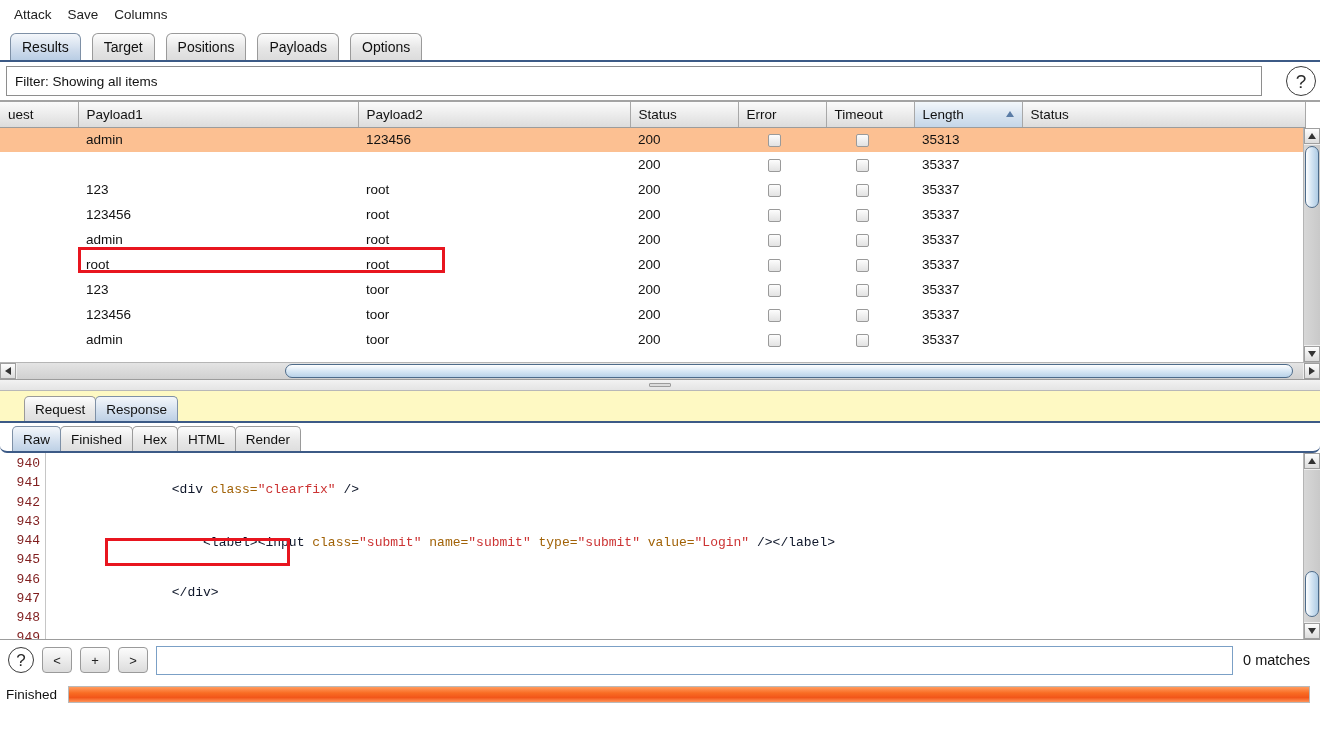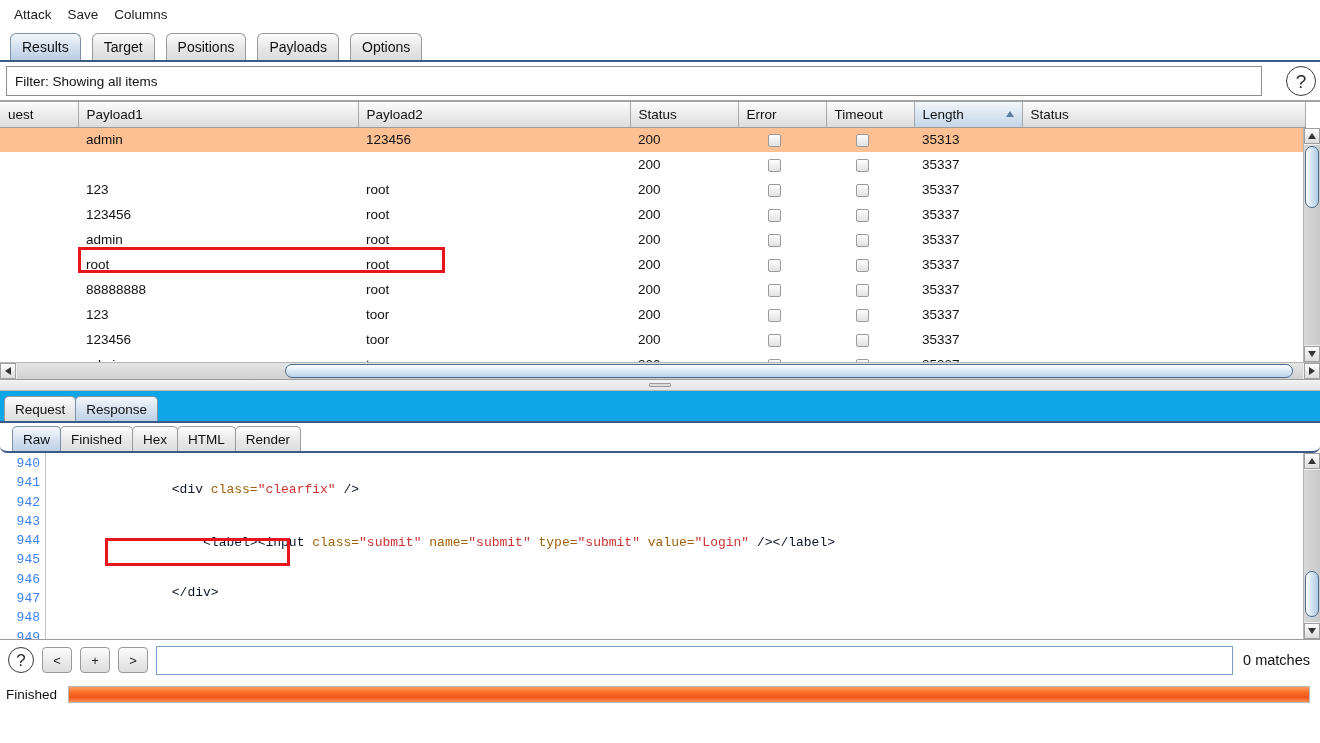--- a/index.html
+++ b/index.html
@@ -246,23 +246,23 @@
     border: 1px solid #9c9c9c;
     background: #dcdcdc;
     border-radius: 1px;
   }
 
   
   .subtabstrip {
     height: 32px;
     display: flex;
     align-items: flex-end;
-    padding-left: 4px;
+    padding-left: 24px;
     border-bottom: 2px solid #3c5a86;
-    background: #0ea5e9;
+    background: #fef9c3;
   }
   .subtabstrip2 {
     height: 30px;
     display: flex;
     align-items: flex-end;
     padding-left: 12px;
     border-bottom: 2px solid #3c5a86;
     background: #ffffff;
     border-radius: 7px;
   }
@@ -297,21 +297,21 @@
   .gutter {
     position: absolute;
     left: 0; top: 0; bottom: 0;
     width: 46px;
     background: #ffffff;
     border-right: 1px solid #c6c6c6;
     text-align: right;
     padding-right: 5px;
     font-family: "Liberation Mono", monospace;
     font-size: 13px;
-    color: #3b82f6;
+    color: #7f1d1d;
     padding-top: 1px;
   }
   .gutter div { height: 19.3px; line-height: 19.3px; }
   .codearea {
     position: absolute;
     left: 47px; right: 18px; top: 0; bottom: 0;
     font-family: "Liberation Mono", monospace;
     font-size: 13px;
     white-space: pre;
     padding-top: 1px;
@@ -520,30 +520,20 @@
         <td>root</td>
         <td>root</td>
         <td>200</td>
         <td><span class="cb"></span></td>
         <td><span class="cb"></span></td>
         <td>35337</td>
         <td></td>
       </tr>
       <tr class="row">
         <td></td>
-        <td>88888888</td>
-        <td>root</td>
-        <td>200</td>
-        <td><span class="cb"></span></td>
-        <td><span class="cb"></span></td>
-        <td>35337</td>
-        <td></td>
-      </tr>
-      <tr class="row">
-        <td></td>
         <td>123</td>
         <td>toor</td>
         <td>200</td>
         <td><span class="cb"></span></td>
         <td><span class="cb"></span></td>
         <td>35337</td>
         <td></td>
       </tr>
       <tr class="row">
         <td></td>

